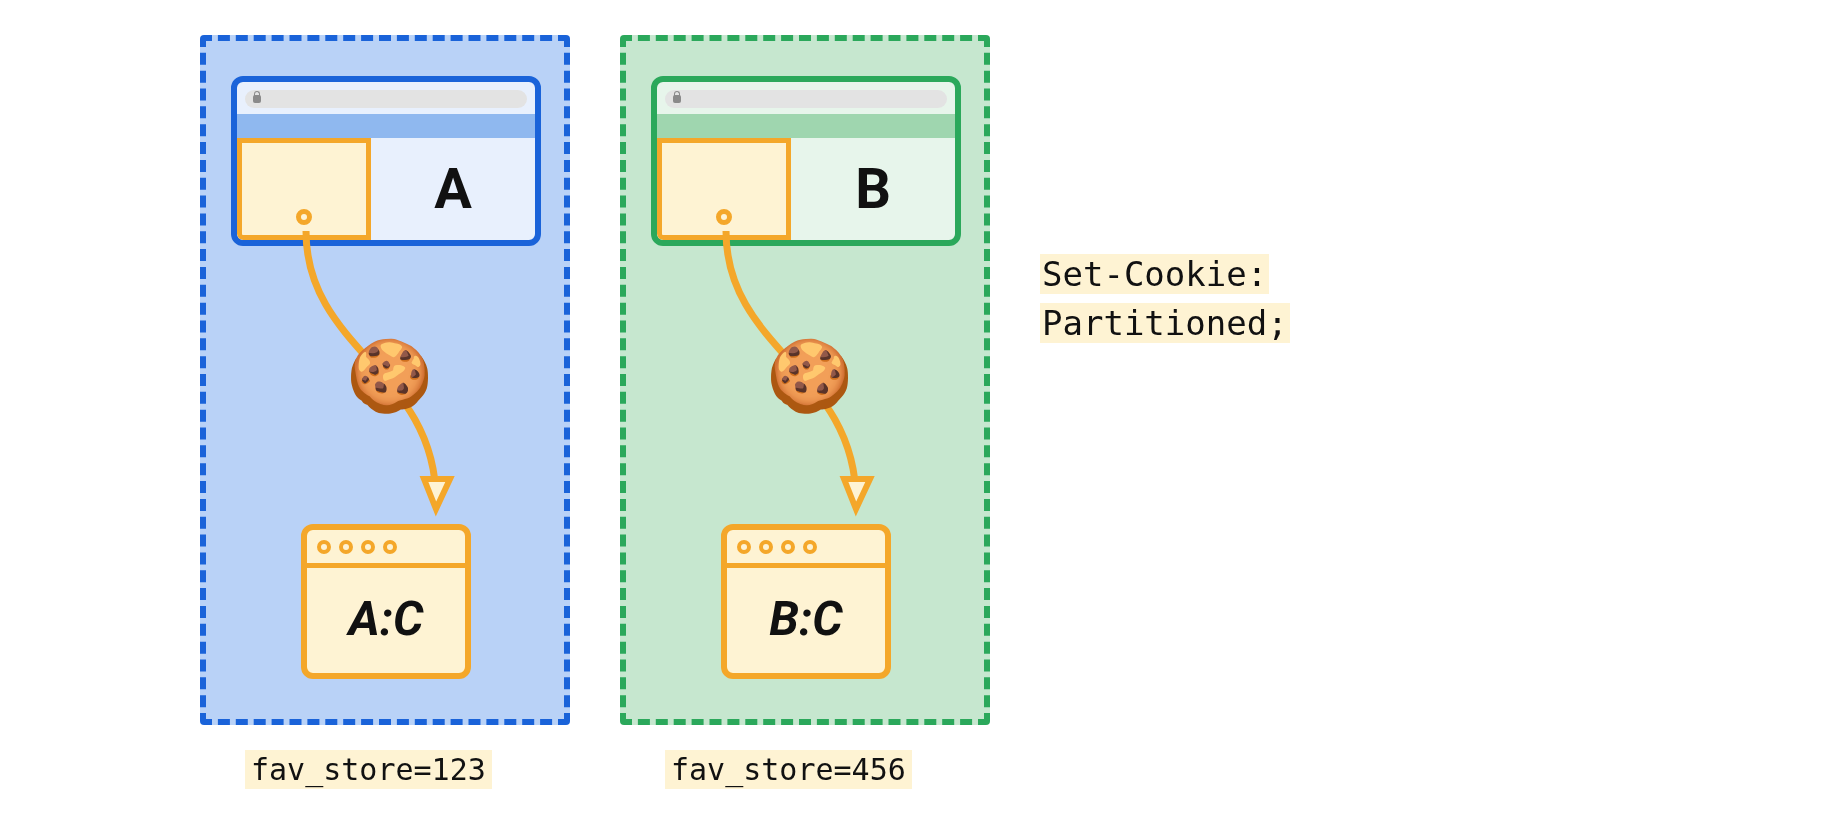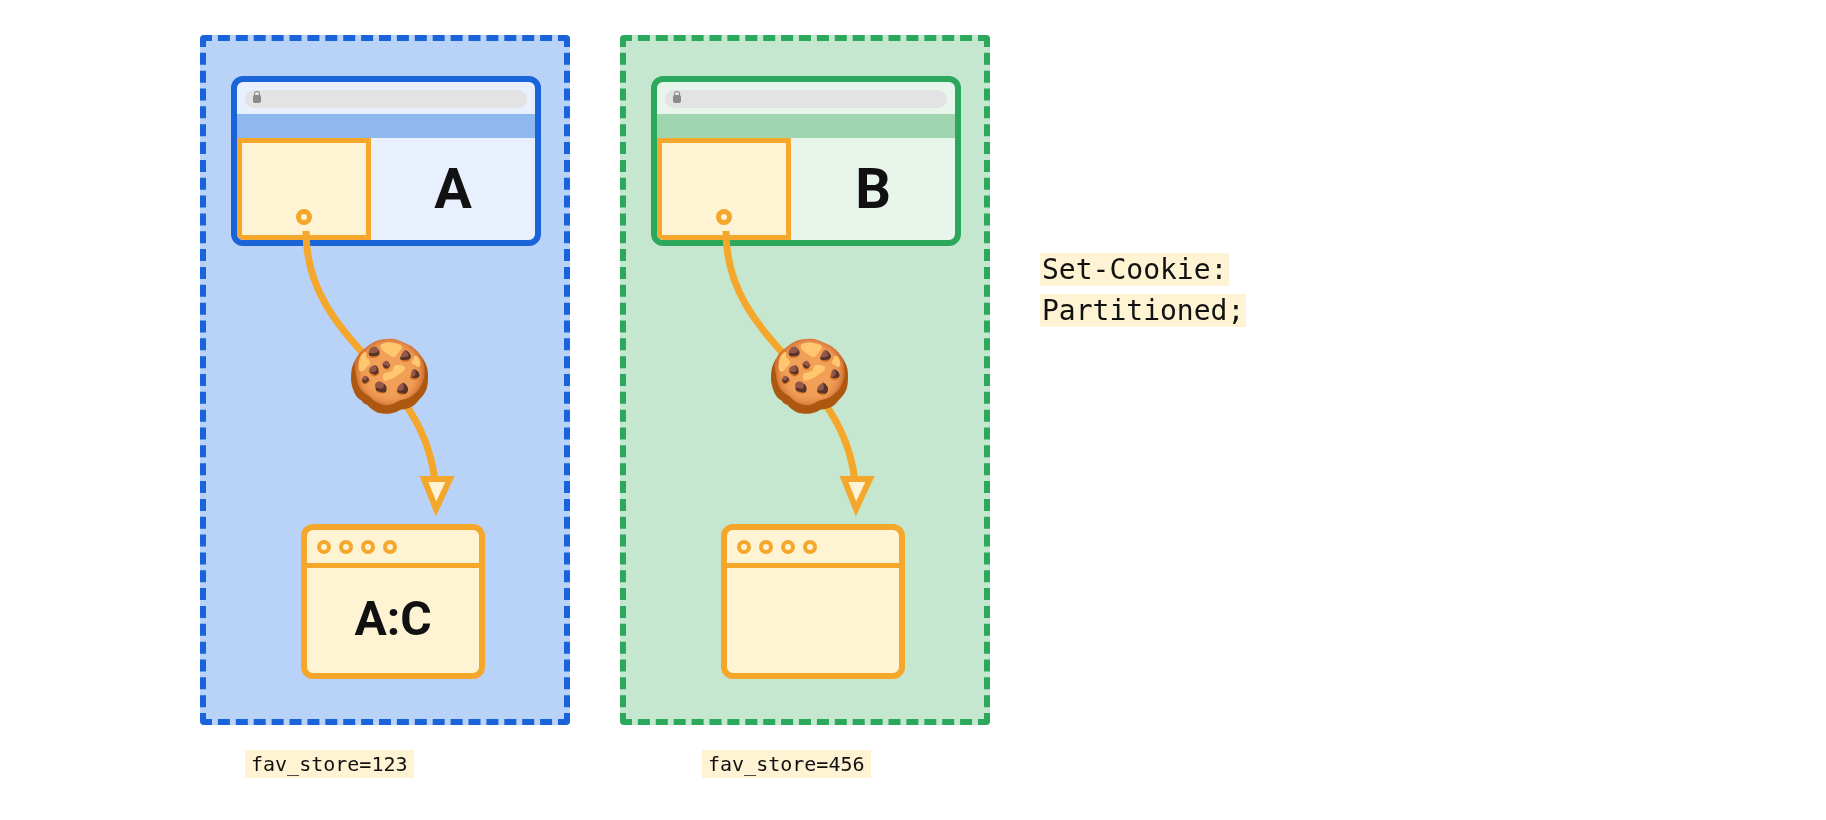--- a/index.html
+++ b/index.html
@@ -122,26 +122,27 @@
     position: absolute;
     top: 300px; left: 140px;
     font-size: 70px;
     line-height: 1;
   }
   
   .target {
     position: absolute;
     bottom: 40px;
     left: 95px;
-    width: 184px;
+    width: 170px;
     height: 155px;
     border: 6px solid #f4a72a;
     border-radius: 12px;
     background: #fef3d3;
     overflow: hidden;
+    font-style: italic;
   }
   .target-top {
     height: 38px;
     border-bottom: 5px solid #f4a72a;
     display: flex;
     align-items: center;
     gap: 8px;
     padding-left: 10px;
   }
   .tdot {
@@ -156,34 +157,34 @@
     justify-content: center;
     font-size: 48px;
     font-weight: 700;
     color: #111;
   }
   
   .caption {
     position: absolute;
     top: 730px;
     font-family: ui-monospace, Menlo, Consolas, monospace;
-    font-size: 20px;
+    font-size: 30px;
     background: #fef3d3;
     padding: 2px 6px;
     color: #111;
   }
   .cap-a { left: 225px; }
-  .cap-b { left: 682px; }
+  .cap-b { left: 645px; }
   
   .code {
     position: absolute;
     left: 1020px;
     top: 230px;
     font-family: ui-monospace, Menlo, Consolas, monospace;
-    font-size: 28px;
+    font-size: 34px;
     line-height: 1.45;
     color: #111;
   }
   .code span.hl {
     background: #fef3d3;
     padding: 0 2px;
   }
   .code .bold { font-weight: 400; }
   .code .italic { font-style: italic; }
 </style>
@@ -243,20 +244,21 @@
     </svg>
     <div class="cookie-emoji">🍪</div>
 
     <div class="target">
       <div class="target-top">
         <div class="tdot"></div>
         <div class="tdot"></div>
         <div class="tdot"></div>
         <div class="tdot"></div>
       </div>
+      <div class="target-label">B:C</div>
     </div>
   </div>
 
   <div class="caption cap-a">fav_store=123</div>
   <div class="caption cap-b">fav_store=456</div>
 
   <div class="code">
     <div><span class="hl">Set-Cookie:</span></div>
     <div>
       <span class="hl"><span class="bold">Partitioned</span><span>;</span></span>

